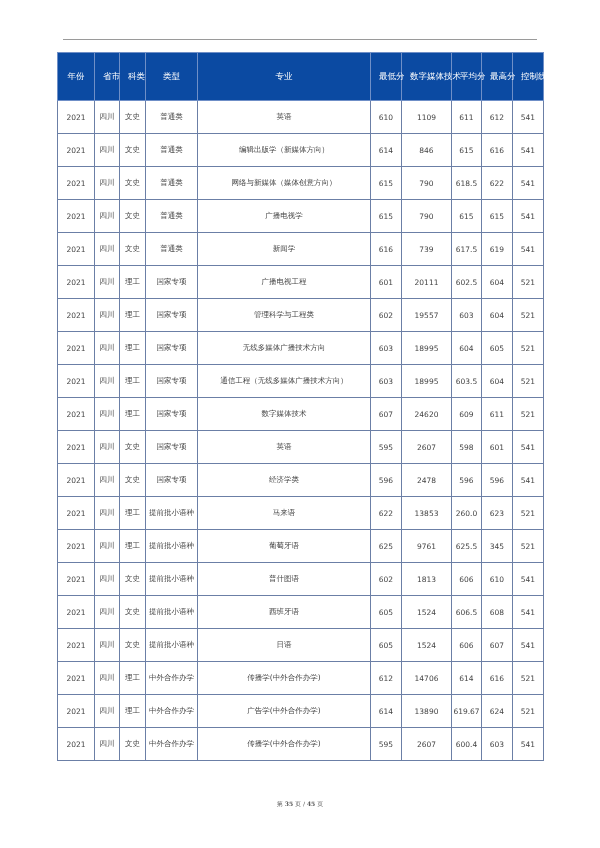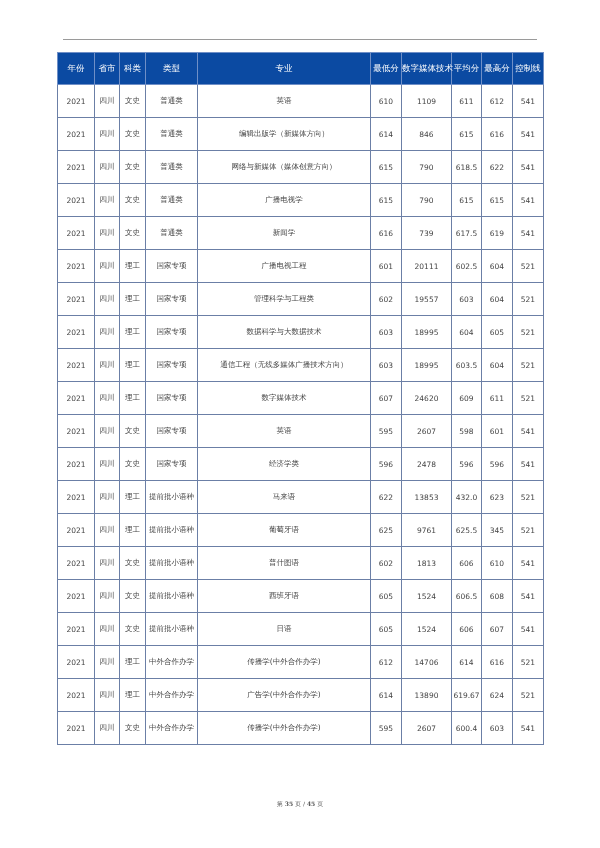--- a/index.html
+++ b/index.html
@@ -2,21 +2,21 @@
 <html><head>
 <meta charset="utf-8">
 <style>
   html, body { margin:0; padding:0; background:#ffffff; }
   body { width:600px; height:848px; position:relative; overflow:hidden;
          font-family:"DejaVu Sans", "Liberation Sans", sans-serif; color:#333; }
   .top-rule { position:absolute; left:63px; top:39px; width:474px; height:1px; background:#9a9a9a; }
   table.admissions { position:absolute; left:57px; top:52px; border-collapse:collapse;
          table-layout:fixed; width:486px; }
   table.admissions th { background:#0b4aa2; color:#ffffff; font-weight:normal; font-size:8.5px;
-         height:31px; border:1px solid #6f8fc7; padding:0; text-align:center; white-space:nowrap; }
+         height:31px; border:1px solid #6f8fc7; padding:8px; text-align:center; white-space:nowrap; }
   table.admissions td { height:32px; border:1px solid #6b7fa6; font-size:7.5px; color:#444;
          text-align:center; padding:0; white-space:nowrap; overflow:hidden; }
   .footer { position:absolute; left:0; width:600px; top:800px; text-align:center;
          font-size:6px; color:#555; font-family:"DejaVu Serif", serif; }
   .footer b { font-weight:bold; }
 </style>
 </head>
 <body>
 
 <div class="top-rule"></div>
@@ -131,21 +131,21 @@
         <td>19557</td>
         <td>603</td>
         <td>604</td>
         <td>521</td>
       </tr>
       <tr>
         <td>2021</td>
         <td>四川</td>
         <td>理工</td>
         <td>国家专项</td>
-        <td>数据科学与大数据技术</td>
+        <td>无线多媒体广播技术方向</td>
         <td>603</td>
         <td>18995</td>
         <td>604</td>
         <td>605</td>
         <td>521</td>
       </tr>
       <tr>
         <td>2021</td>
         <td>四川</td>
         <td>理工</td>
@@ -194,21 +194,21 @@
         <td>541</td>
       </tr>
       <tr>
         <td>2021</td>
         <td>四川</td>
         <td>理工</td>
         <td>提前批小语种</td>
         <td>马来语</td>
         <td>622</td>
         <td>13853</td>
-        <td>432.0</td>
+        <td>260.0</td>
         <td>623</td>
         <td>521</td>
       </tr>
       <tr>
         <td>2021</td>
         <td>四川</td>
         <td>理工</td>
         <td>提前批小语种</td>
         <td>葡萄牙语</td>
         <td>625</td>

